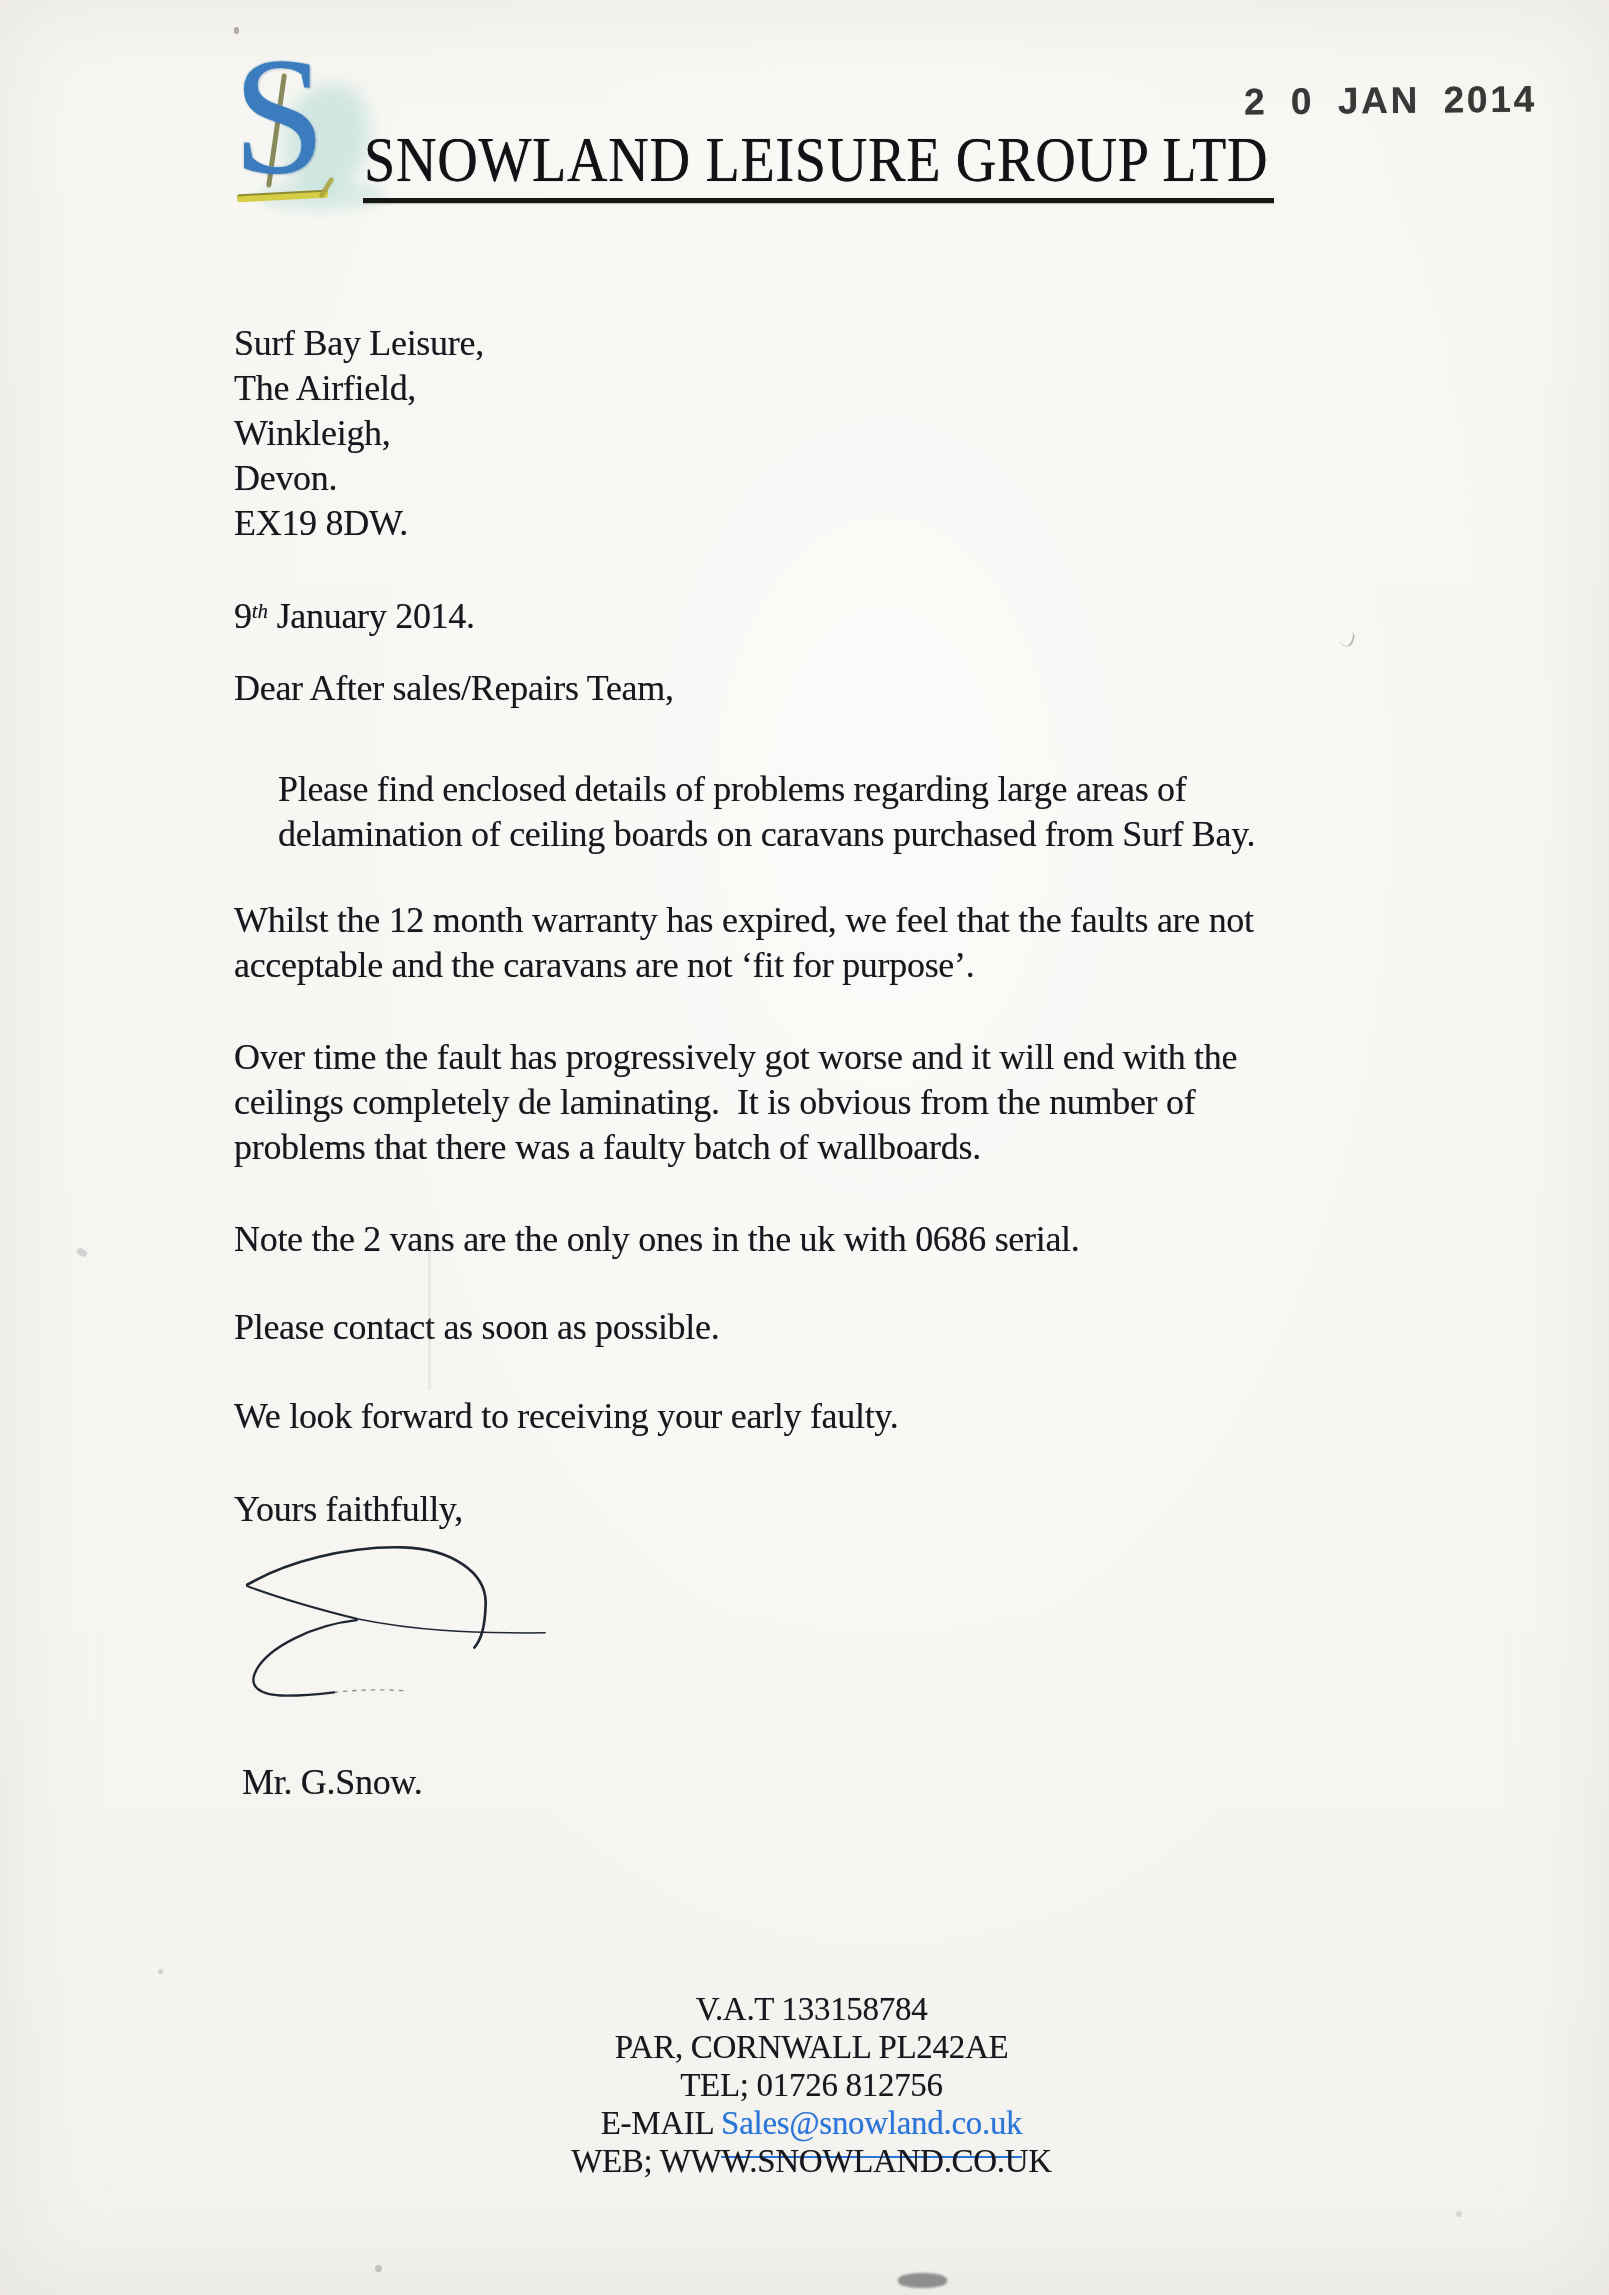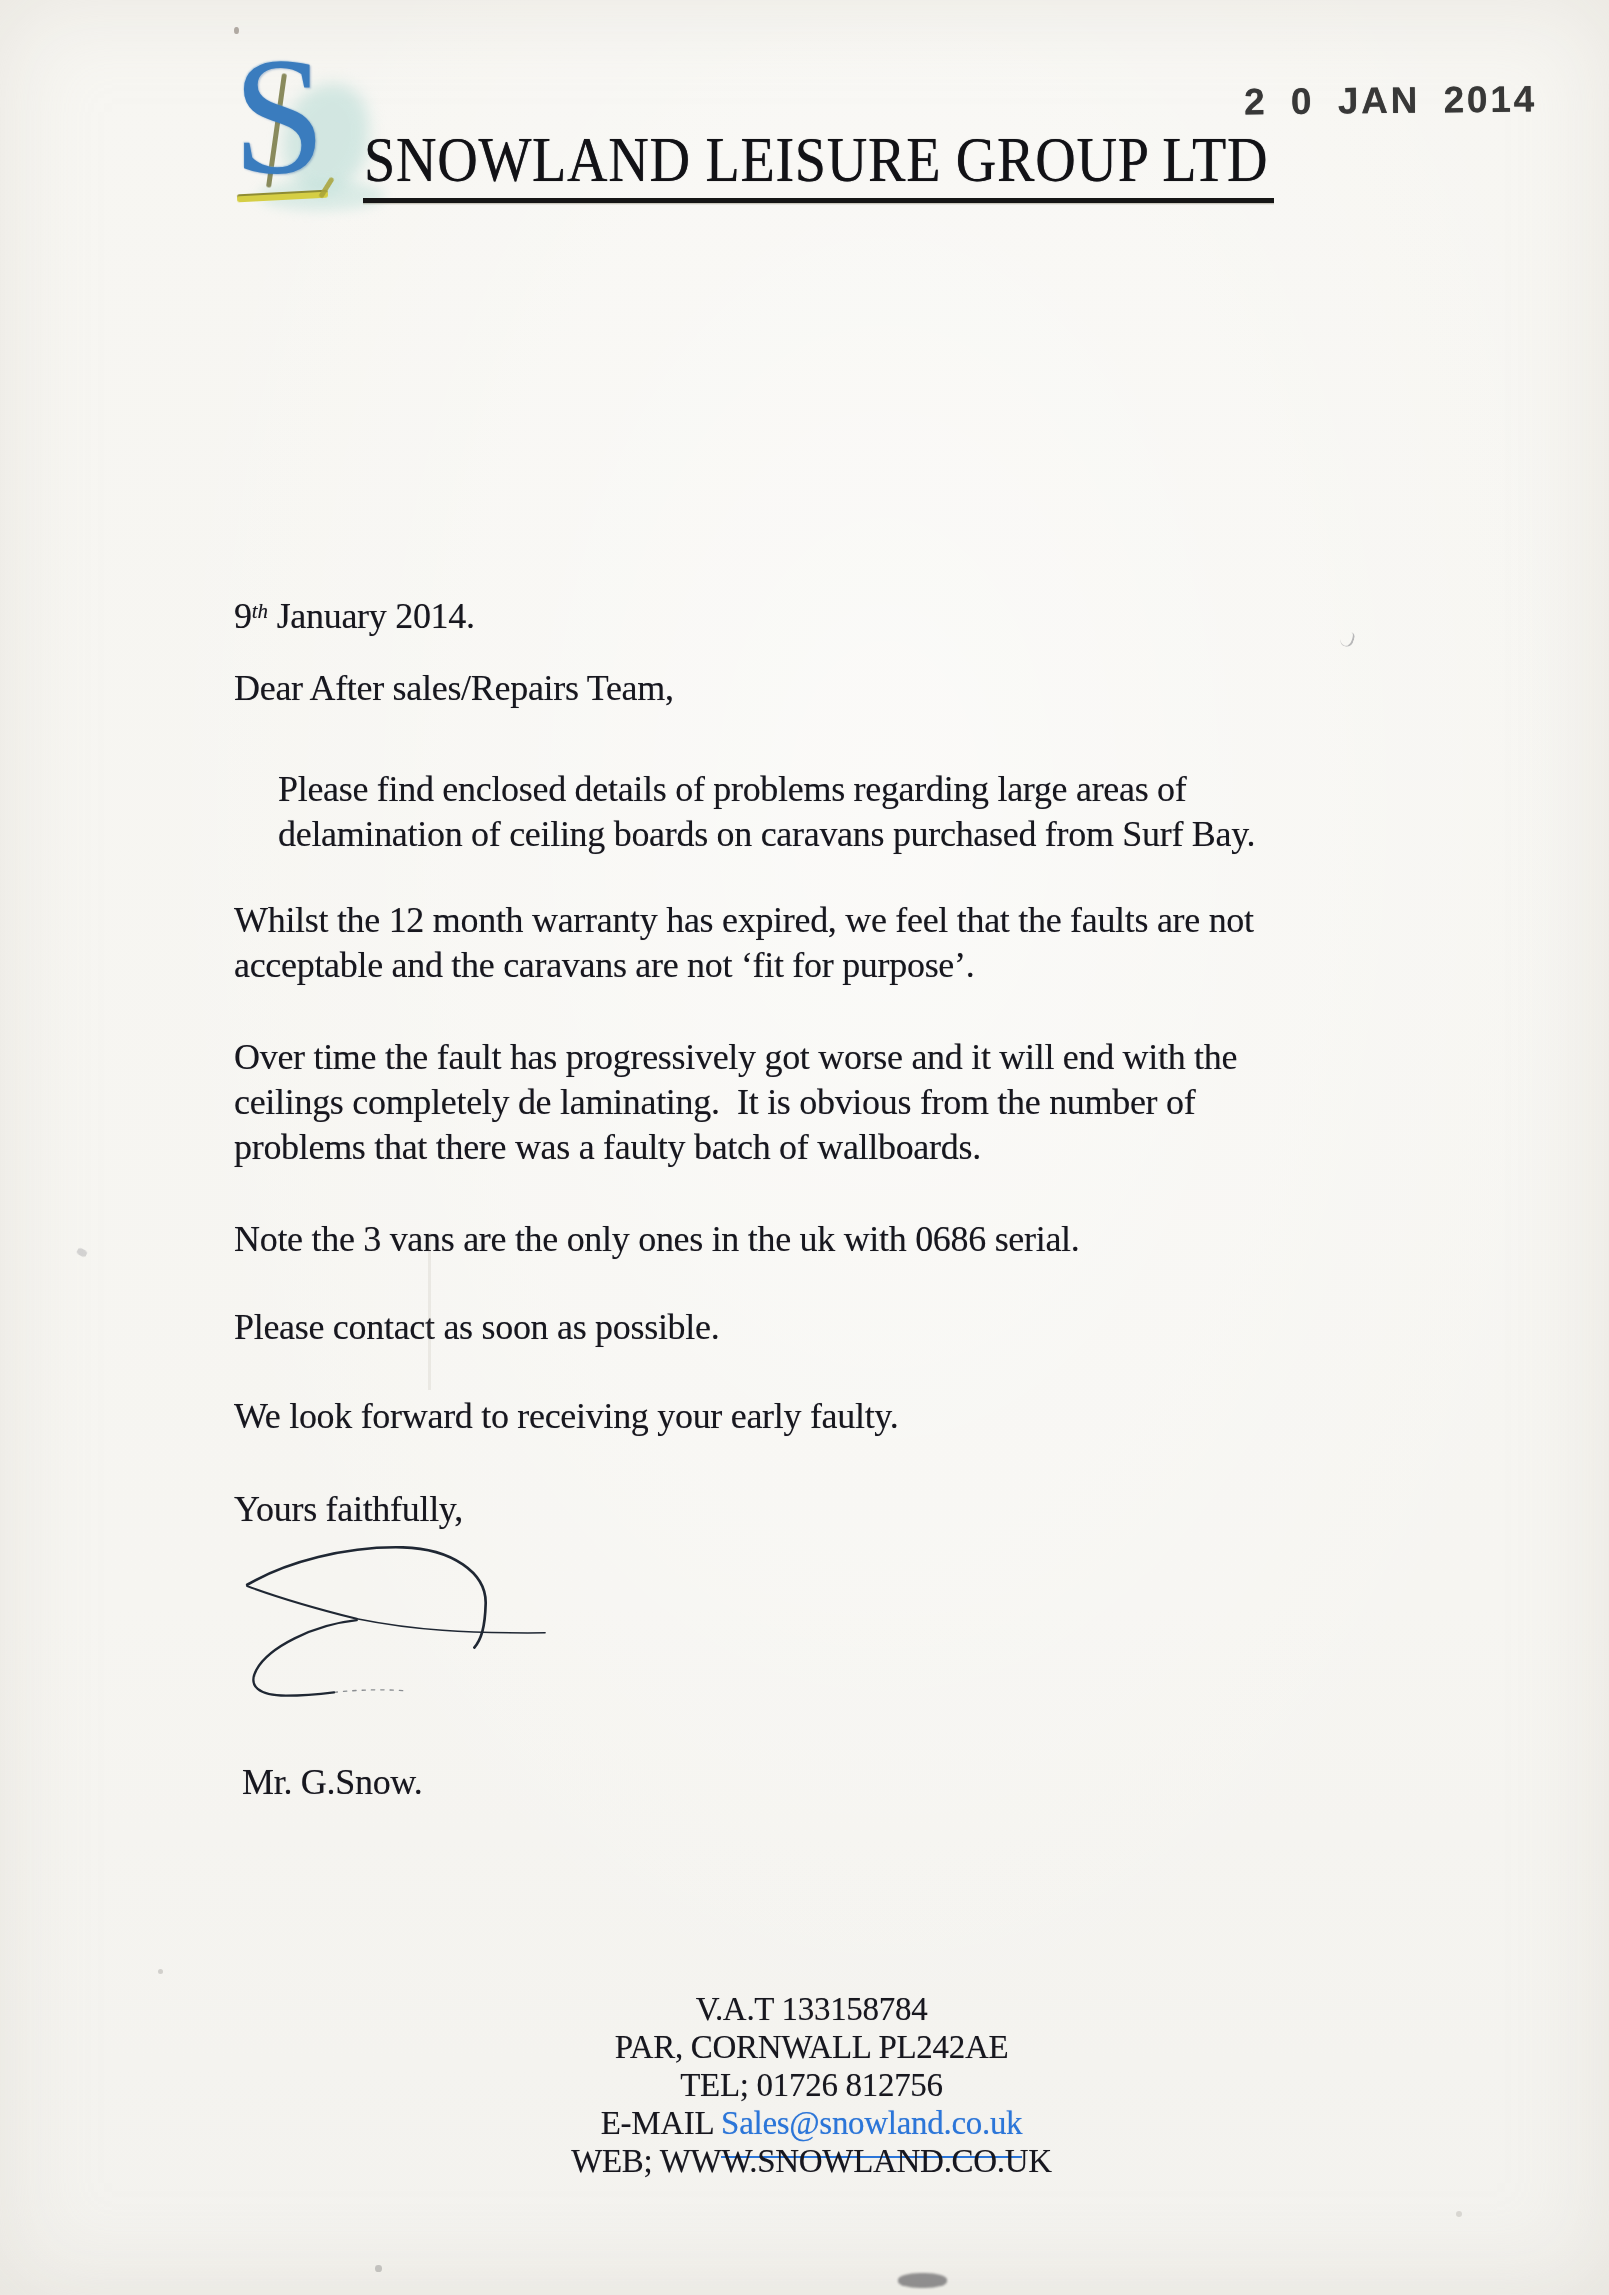--- a/index.html
+++ b/index.html
@@ -86,33 +86,38 @@
     <div class="l-base"></div>
     <div class="l-curl"></div>
     <div class="s-letter">S</div>
   </div>
 
   <div class="abs" id="company">SNOWLAND LEISURE GROUP LTD</div>
   <div class="abs" id="company-underline"></div>
 
   <div class="abs" id="stamp">2 0 JAN 2014</div>
 
+  <div class="abs bodytext" style="top:321px;">Surf Bay Leisure,
+The Airfield,
+Winkleigh,
+Devon.
+EX19 8DW.</div>
 
   <div class="abs bodytext" style="top:589px;" id="date-line"><span>9</span><sup>th</sup><span> January 2014.</span></div>
 
   <div class="abs bodytext" style="top:666px;">Dear After sales/Repairs Team,</div>
 
   <div class="abs bodytext" style="top:767px;margin-left:44px;">Please find enclosed details of problems regarding large areas of
 delamination of ceiling boards on caravans purchased from Surf Bay.</div>
   <div class="abs bodytext" style="top:898px;">Whilst the 12 month warranty has expired, we feel that the faults are not
 acceptable and the caravans are not ‘fit for purpose’.</div>
   <div class="abs bodytext" style="top:1035px;">Over time the fault has progressively got worse and it will end with the
 ceilings completely de laminating.  It is obvious from the number of
 problems that there was a faulty batch of wallboards.</div>
-  <div class="abs bodytext" style="top:1217px;">Note the 3 vans are the only ones in the uk with 0686 serial.</div>
+  <div class="abs bodytext" style="top:1217px;">Note the 2 vans are the only ones in the uk with 0686 serial.</div>
   <div class="abs bodytext" style="top:1305px;">Please contact as soon as possible.</div>
   <div class="abs bodytext" style="top:1394px;">We look forward to receiving your early faulty.</div>
 
   <div class="abs bodytext" style="top:1487px;">Yours faithfully,</div>
 
   <svg class="abs" id="signature" viewBox="0 0 480 250">
     <g fill="none" stroke="#1f2733" stroke-linecap="round">
       <path d="M 12,70 C 70,36 160,12 245,14 C 318,16 370,52 369,98 C 368,135 362,152 352,164" stroke-width="4"></path>
       <path d="M 12,72 C 66,92 132,110 176,121" stroke-width="3"></path>
       <path d="M 176,121 C 260,138 340,143 458,142" stroke-width="2.2"></path>

